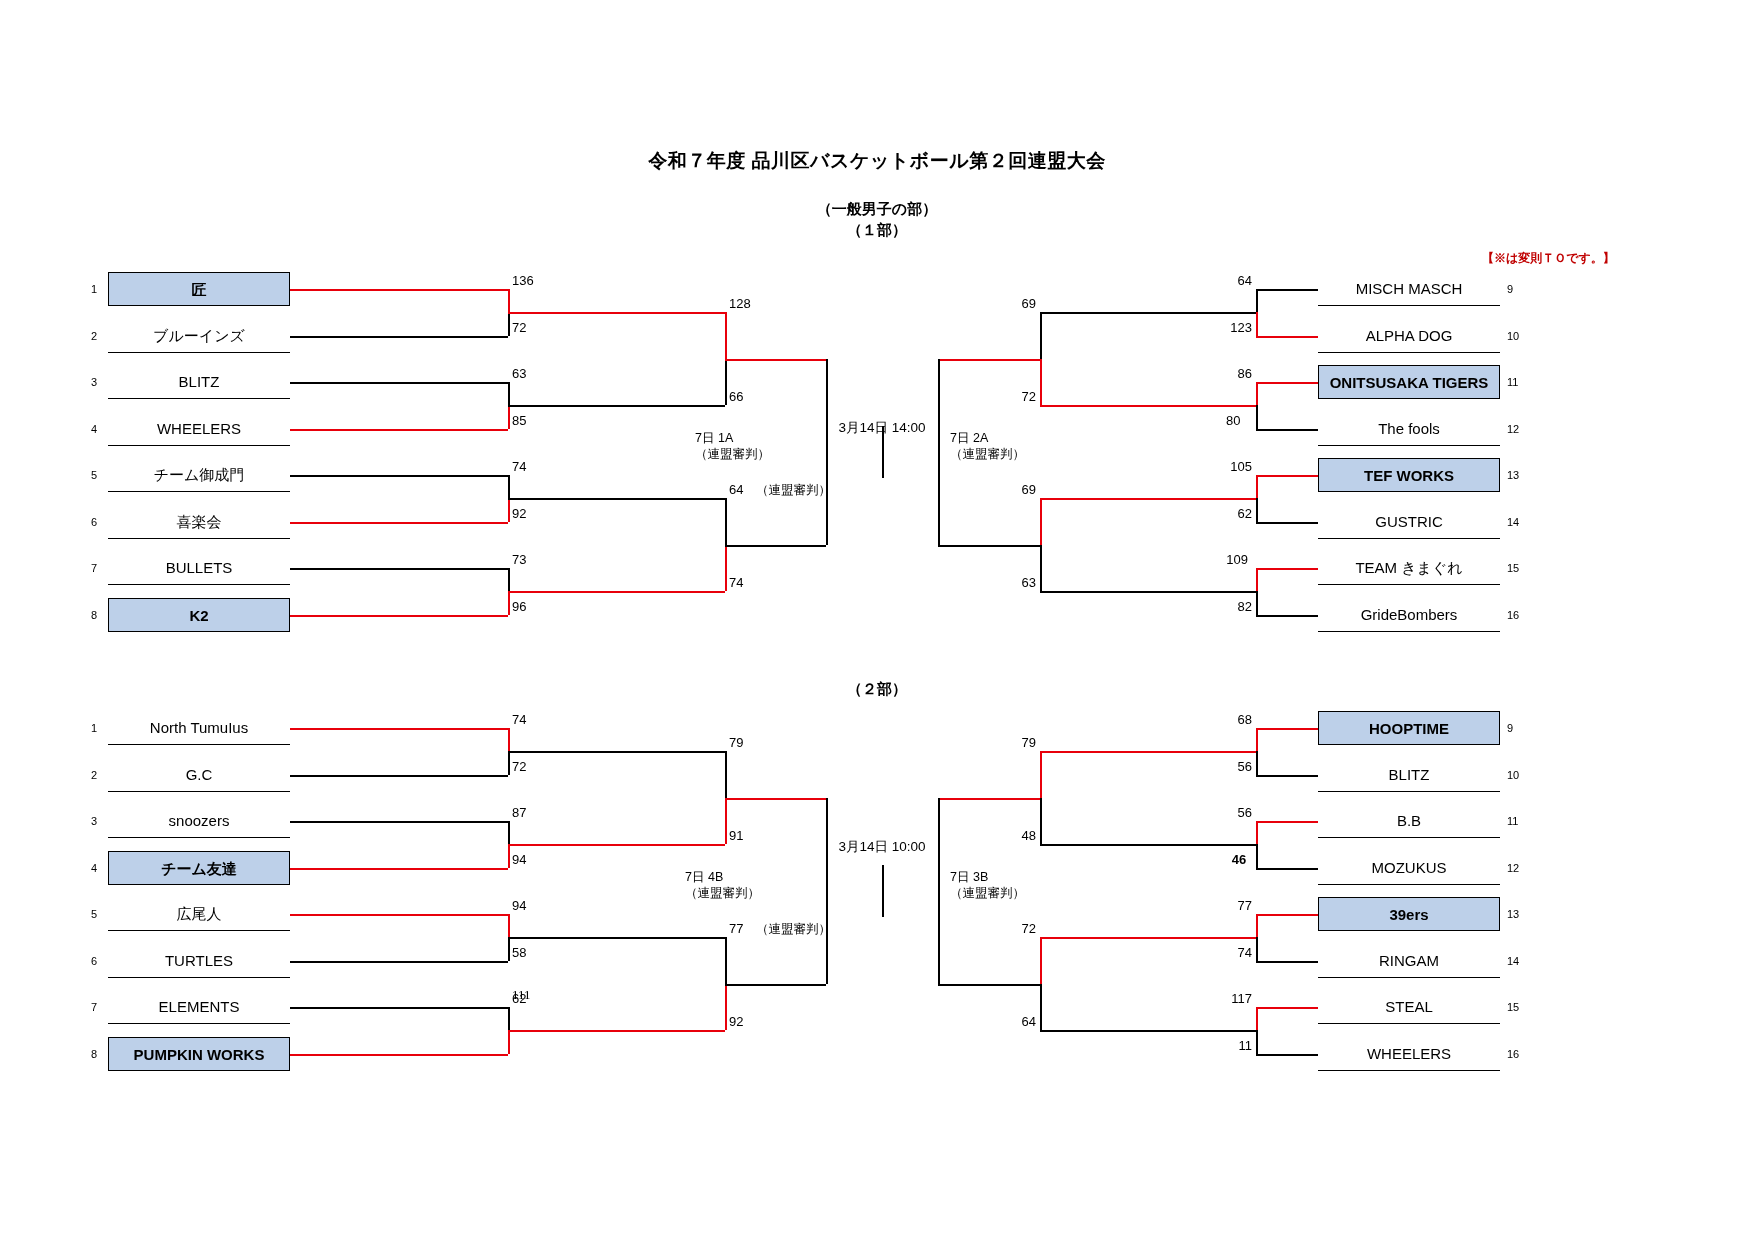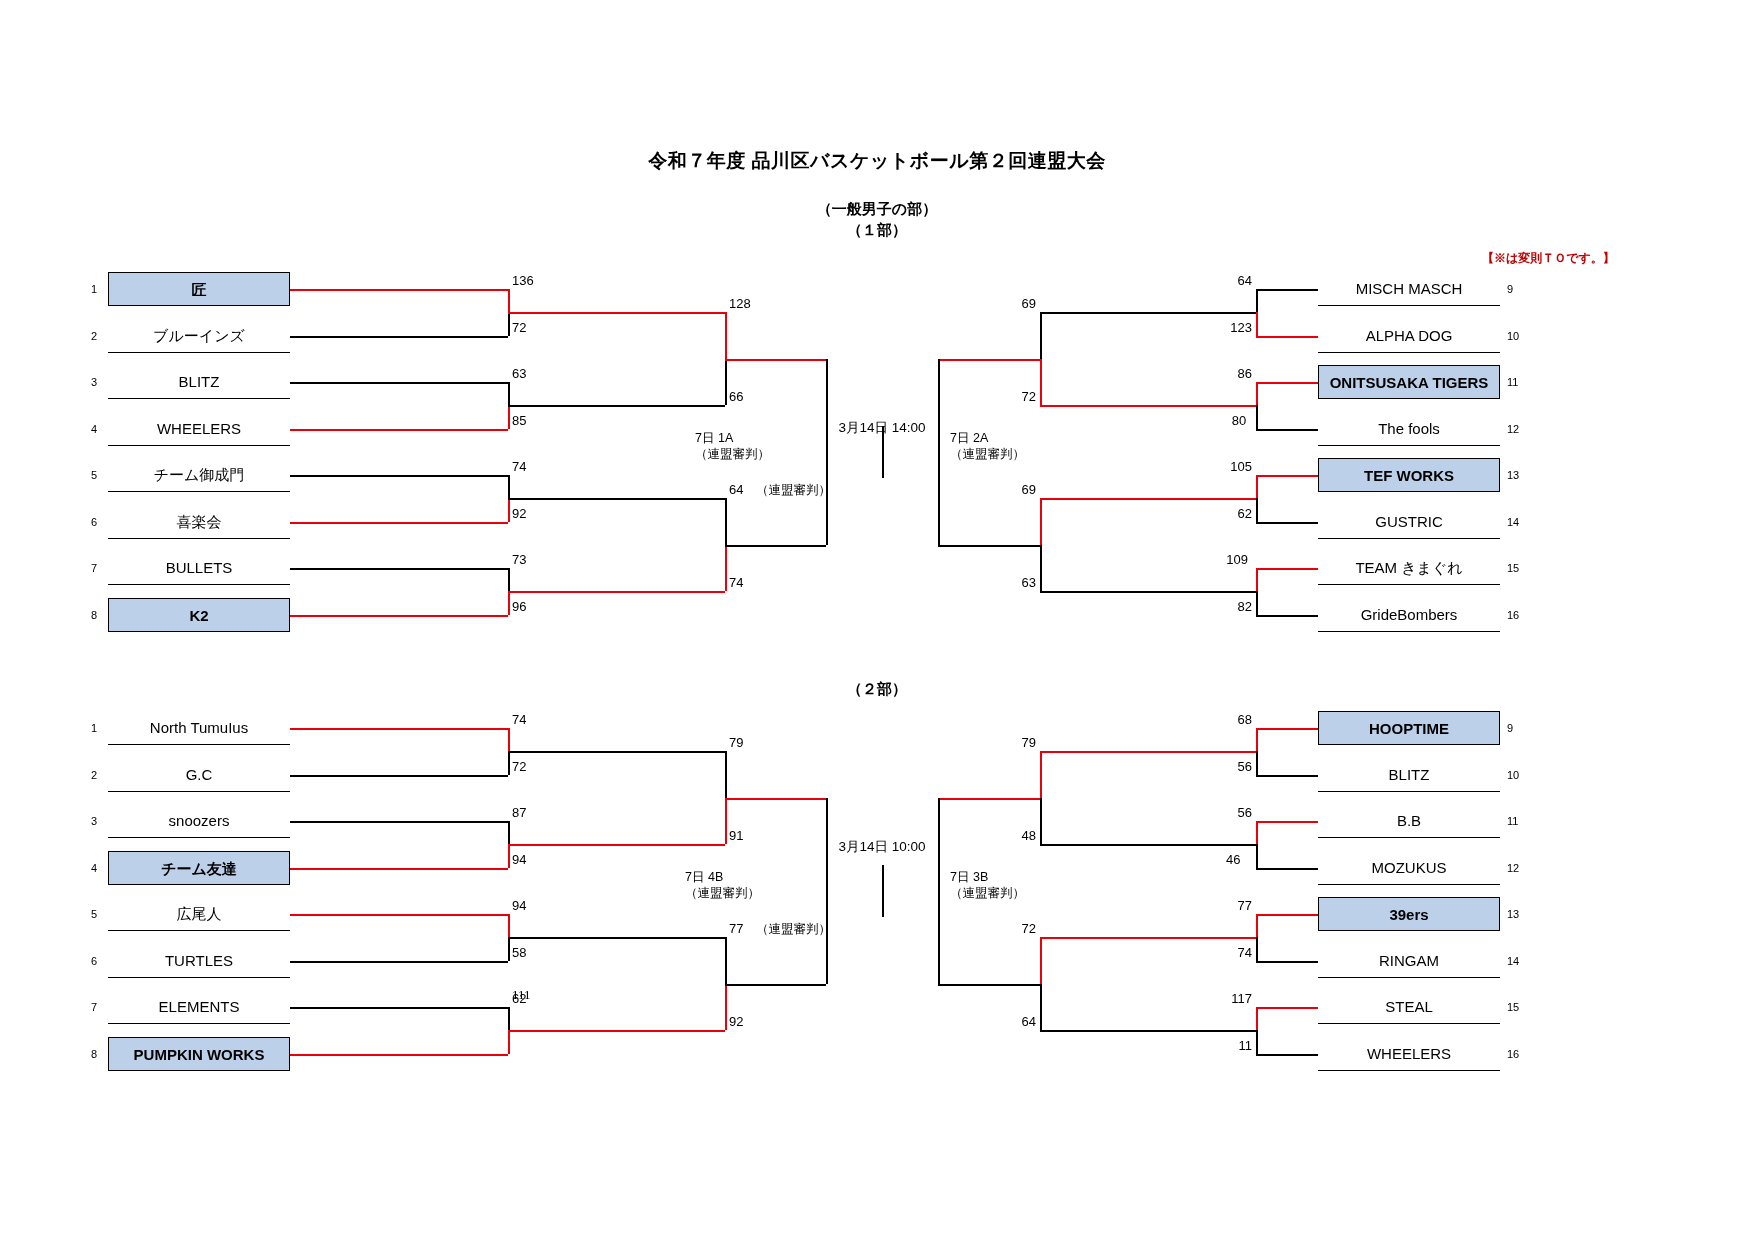--- a/index.html
+++ b/index.html
@@ -153,21 +153,21 @@
     <div class="ln" style="left:1256px;top:289px;width:62px;height:2px;"></div>
     <div class="lnR" style="left:1256px;top:335.5px;width:62px;height:2px;"></div>
     <div class="ln" style="left:1256px;top:289px;width:2px;height:46.5px;"></div>
     <div class="score" style="left:1226px;top:273px;width:26px;text-align:right;">64</div>
     <div class="score" style="left:1226px;top:319.5px;width:26px;text-align:right;">123</div>
     <div class="lnR" style="left:1256px;top:312.25px;width:2px;height:23.25px;"></div>
     <div class="lnR" style="left:1256px;top:382px;width:62px;height:2px;"></div>
     <div class="ln" style="left:1256px;top:428.5px;width:62px;height:2px;"></div>
     <div class="ln" style="left:1256px;top:382px;width:2px;height:46.5px;"></div>
     <div class="score" style="left:1226px;top:366px;width:26px;text-align:right;">86</div>
-    <div class="score" style="left:1226px;top:412.5px;width:26px;text-align:center;">80</div>
+    <div class="score" style="left:1226px;top:412.5px;width:26px;text-align:left;">80</div>
     <div class="lnR" style="left:1256px;top:382px;width:2px;height:23.25px;"></div>
     <div class="lnR" style="left:1256px;top:475px;width:62px;height:2px;"></div>
     <div class="ln" style="left:1256px;top:521.5px;width:62px;height:2px;"></div>
     <div class="ln" style="left:1256px;top:475px;width:2px;height:46.5px;"></div>
     <div class="score" style="left:1226px;top:459px;width:26px;text-align:right;">105</div>
     <div class="score" style="left:1226px;top:505.5px;width:26px;text-align:right;">62</div>
     <div class="lnR" style="left:1256px;top:475px;width:2px;height:23.25px;"></div>
     <div class="lnR" style="left:1256px;top:568px;width:62px;height:2px;"></div>
     <div class="ln" style="left:1256px;top:614.5px;width:62px;height:2px;"></div>
     <div class="ln" style="left:1256px;top:568px;width:2px;height:46.5px;"></div>
@@ -321,21 +321,21 @@
     <div class="lnR" style="left:1256px;top:728px;width:62px;height:2px;"></div>
     <div class="ln" style="left:1256px;top:774.5px;width:62px;height:2px;"></div>
     <div class="ln" style="left:1256px;top:728px;width:2px;height:46.5px;"></div>
     <div class="score" style="left:1226px;top:712px;width:26px;text-align:right;">68</div>
     <div class="score" style="left:1226px;top:758.5px;width:26px;text-align:right;">56</div>
     <div class="lnR" style="left:1256px;top:728px;width:2px;height:23.25px;"></div>
     <div class="lnR" style="left:1256px;top:821px;width:62px;height:2px;"></div>
     <div class="ln" style="left:1256px;top:867.5px;width:62px;height:2px;"></div>
     <div class="ln" style="left:1256px;top:821px;width:2px;height:46.5px;"></div>
     <div class="score" style="left:1226px;top:805px;width:26px;text-align:right;">56</div>
-    <div class="score" style="left:1226px;top:851.5px;width:26px;text-align:left;">46</div>
+    <div class="score" style="left:1226px;top:851.5px;width:26px;text-align:center;font-weight:bold;">46</div>
     <div class="lnR" style="left:1256px;top:821px;width:2px;height:23.25px;"></div>
     <div class="lnR" style="left:1256px;top:914px;width:62px;height:2px;"></div>
     <div class="ln" style="left:1256px;top:960.5px;width:62px;height:2px;"></div>
     <div class="ln" style="left:1256px;top:914px;width:2px;height:46.5px;"></div>
     <div class="score" style="left:1226px;top:898px;width:26px;text-align:right;">77</div>
     <div class="score" style="left:1226px;top:944.5px;width:26px;text-align:right;">74</div>
     <div class="lnR" style="left:1256px;top:914px;width:2px;height:23.25px;"></div>
     <div class="lnR" style="left:1256px;top:1007px;width:62px;height:2px;"></div>
     <div class="ln" style="left:1256px;top:1053.5px;width:62px;height:2px;"></div>
     <div class="ln" style="left:1256px;top:1007px;width:2px;height:46.5px;"></div>

